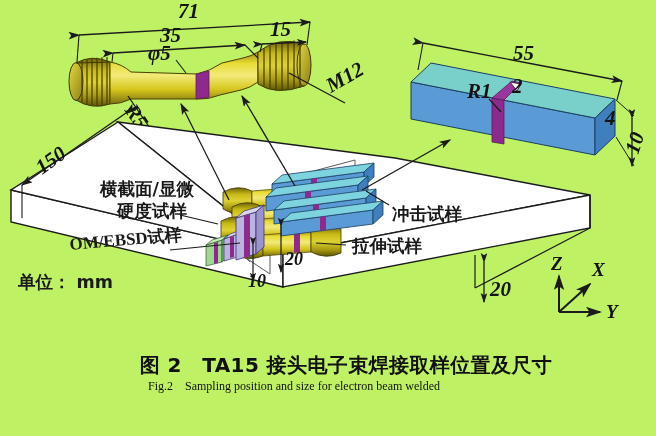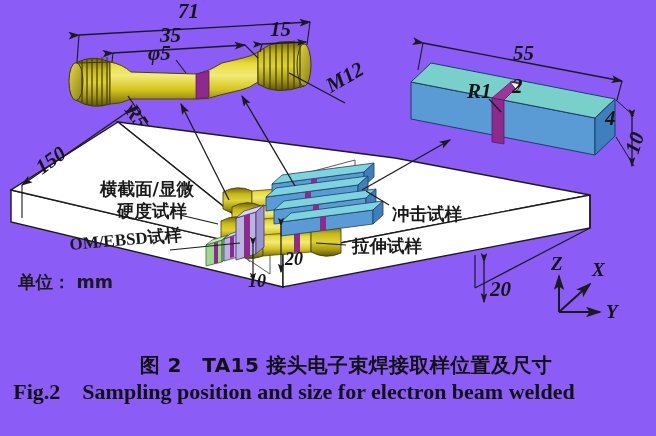--- a/index.html
+++ b/index.html
@@ -1,34 +1,34 @@
 <!DOCTYPE html>
 <html><head>
 <meta charset="utf-8">
 <style>
   html,body{margin:0;padding:0;background:#ffffff;}
   body{width:656px;height:436px;overflow:hidden;
        font-family:"Liberation Serif",serif;color:#1a1a1a;}
-  #root{position:relative;width:656px;height:436px;background:#8b5cf6;}
+  #root{position:relative;width:656px;height:436px;background:#bef264;}
   svg#fig{position:absolute;left:0;top:0;width:656px;height:436px;}
   .dim{font-family:"Liberation Serif",serif;font-style:italic;font-weight:700;
        font-size:21px;fill:#141414;}
   .dim-sm{font-family:"Liberation Serif",serif;font-style:italic;font-weight:700;
           font-size:18px;fill:#141414;}
   .cnlbl{font-family:"DejaVu Sans",sans-serif;font-size:17.5px;font-weight:700;
          fill:#1a1a1a;}
   .enlbl{font-family:"Liberation Serif",serif;font-size:17px;font-weight:700;
          fill:#1a1a1a;}
   .axis{font-family:"Liberation Serif",serif;font-style:italic;font-weight:700;
         font-size:19px;fill:#141414;}
   .cap-cn{position:absolute;left:18px;width:656px;text-align:center;
           font-family:"DejaVu Sans",sans-serif;font-weight:700;font-size:20px;
           color:#111;letter-spacing:.4px;}
   .cap-en{position:absolute;left:0;width:588px;text-align:center;
-          font-family:"Liberation Serif",serif;font-weight:700;font-size:22px;
+          font-family:"Liberation Serif",serif;font-weight:400;font-size:12px;
           color:#111;}
   .lw{stroke:#1b1b1b;fill:none;}
 </style>
 </head>
 <body>
 
 <div id="root">
 
 <svg id="fig" viewBox="0 0 656 436">
   <defs>

